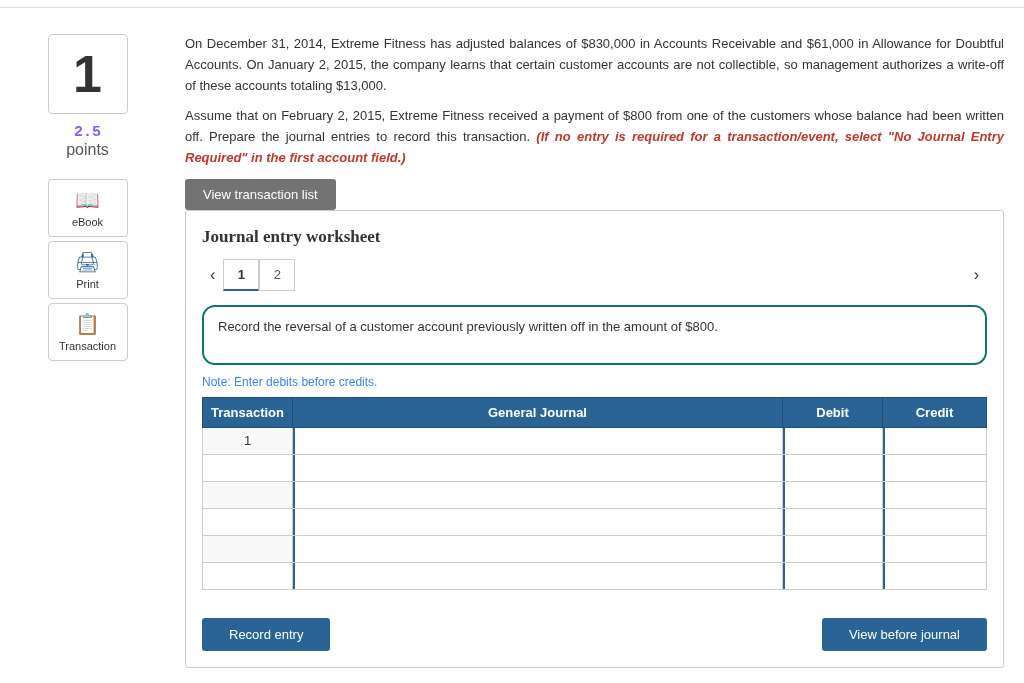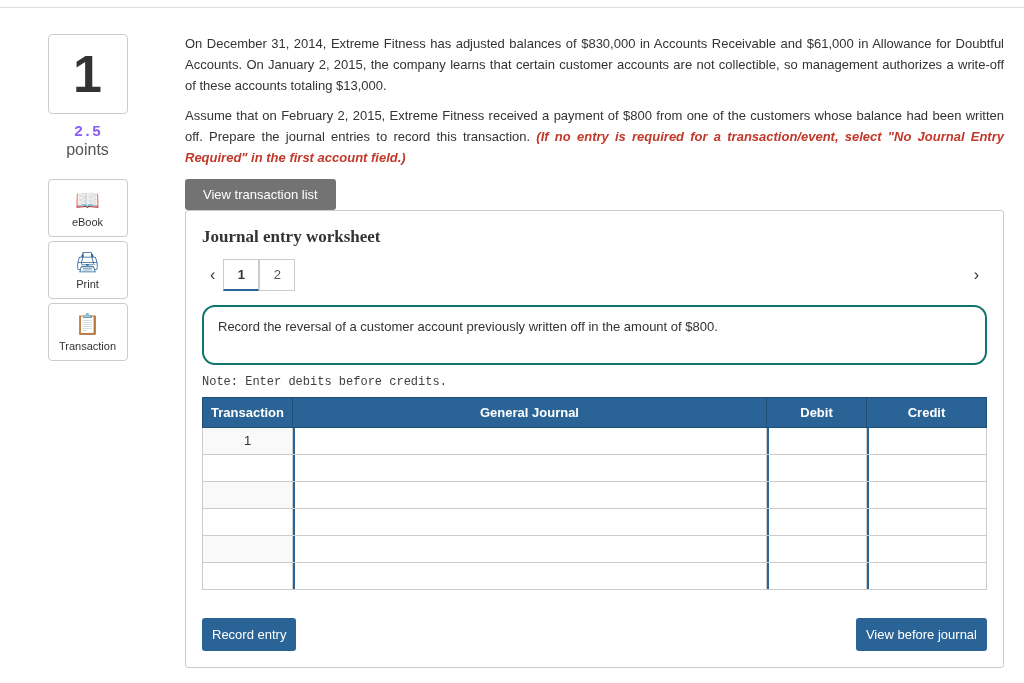--- a/index.html
+++ b/index.html
@@ -163,24 +163,23 @@
       border: 2px solid #0f766e;
       border-radius: 13px;
       padding: 12px 14px;
       font-size: 13px;
       color: #333;
       background: #fff;
       margin-bottom: 10px;
       min-height: 60px;
     }
     .note-text {
-      color: #404040;
+      color: #3b82f6;
       font-size: 12px;
       margin-bottom: 8px;
-      font-family: Liberation Mono, monospace;
     }
     .journal-table {
       width: 100%;
       border-collapse: collapse;
       margin-bottom: 28px;
     }
     .journal-table thead tr {
       background: #2a6496;
       color: #fff;
     }
@@ -217,21 +216,21 @@
       background: #fff;
       padding: 2px 4px;
       font-size: 12px;
       outline: none;
       min-height: 26px;
     }
     .action-btn {
       background: #2a6496;
       color: #fff;
       border: none;
-      padding: 9px 10px;
+      padding: 9px 27px;
       font-size: 13px;
       border-radius: 3px;
       cursor: pointer;
     }
     .action-btn.right {
       margin-left: auto;
     }
     .action-buttons-wrapper {
       display: flex;
       width: 100%;
@@ -298,21 +297,21 @@
       </div>
 
       <div class="note-text">Note: Enter debits before credits.</div>
 
       <table class="journal-table">
         <thead>
           <tr>
             <th style="width:90px;">Transaction</th>
             <th>General Journal</th>
             <th style="width:100px;">Debit</th>
-            <th style="width:120px;">Credit</th>
+            <th style="width:104px;">Credit</th>
           </tr>
         </thead>
         <tbody id="journal-tbody">
         <tr>
               <td class="txn-cell">1</td>
               <td class="input-cell"><input type="text" class="cell-input" style=""></td>
               <td class="input-cell"><input type="text" class="cell-input" style=""></td>
               <td class="input-cell"><input type="text" class="cell-input" style=""></td>
             </tr>
             <tr>

